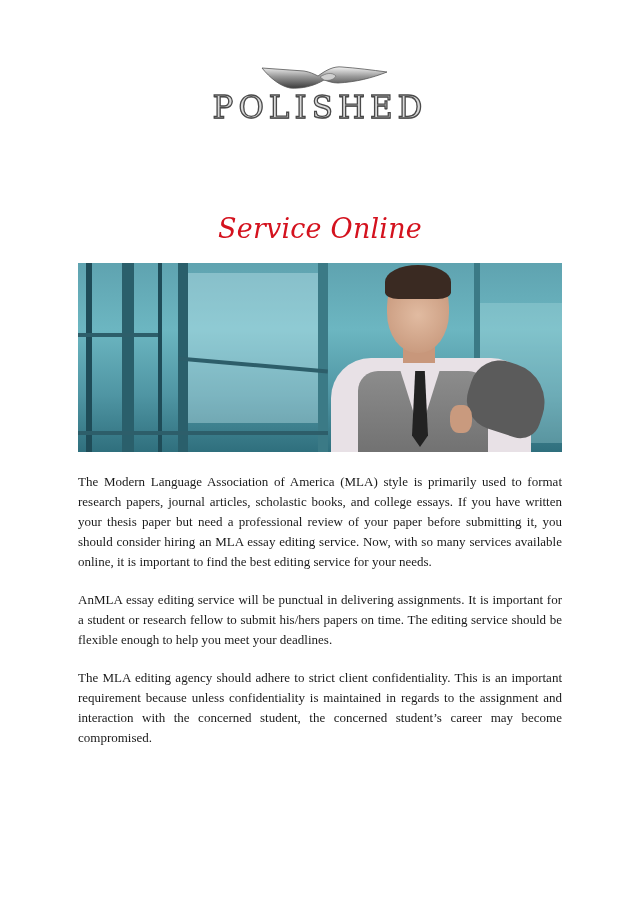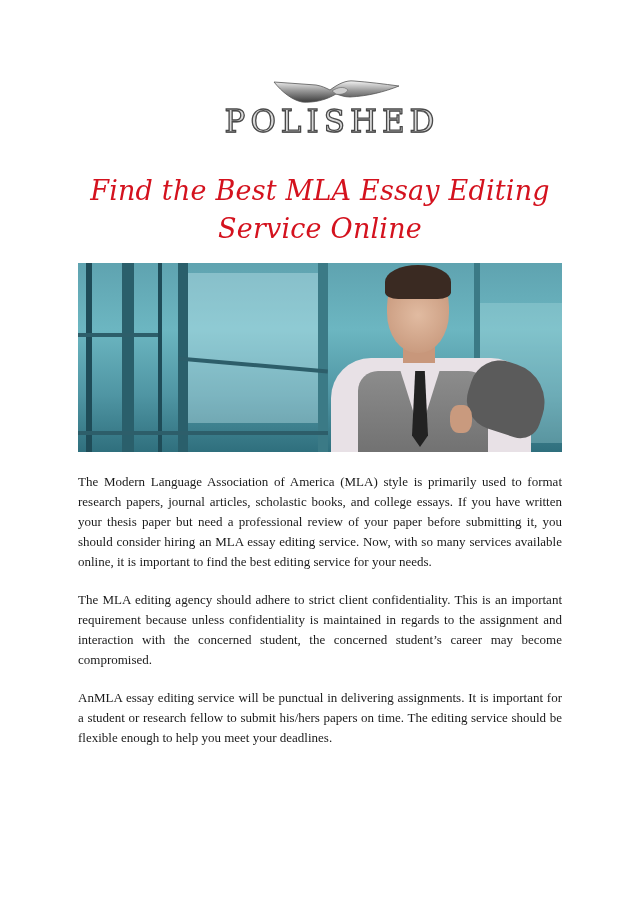--- a/index.html
+++ b/index.html
@@ -11,24 +11,23 @@
       width: 638px;
       height: 903px;
       position: relative;
       overflow: hidden;
       font-family: "Liberation Serif", "DejaVu Serif", serif;
       color: #1a1a1a;
     }
     .logo {
       position: absolute;
       left: 205px;
-      top: 68px;
+      top: 54px;
       width: 230px;
       height: 95px;
-      margin-left: 12px;
     }
     .logo-mark {
       position: absolute;
       left: 55px;
       top: 10px;
       width: 130px;
       height: 26px;
     }
     .logo-word-1 {
       position: absolute;
@@ -206,21 +205,21 @@
         <stop offset="1" stop-color="#3c3c3c"></stop>
       </linearGradient>
     </defs>
     <path d="M2 4 L44 7 C50 8 54 10 58 12 C66 6 74 2 82 3 C96 4 112 6 127 8 C112 14 96 18 78 19 C72 19 68 17 64 16 C54 22 42 25 30 24 C20 22 10 14 2 4 Z" fill="url(#silver)" stroke="#555" stroke-width="0.8"></path>
     <path d="M60 13 C66 9 72 8 76 12 C74 16 68 17 64 16 Z" fill="#cfcfcf" stroke="#666" stroke-width="0.6"></path>
   </svg>
   <div class="logo-word-1">POLISHED</div>
 </div>
 
 <h1 class="title">
-  <span>Find the Best MLA Essay Editing</span><br>
+  <br>
   <span>Service Online</span>
 </h1>
 
 <div class="hero">
   <div class="glass-light" style="left:110px;top:10px;width:130px;height:150px;"></div>
   <div class="glass-light" style="left:400px;top:40px;width:84px;height:140px;background:rgba(180,225,230,0.3);"></div>
   <div class="pillar" style="left:8px;width:6px;"></div>
   <div class="pillar" style="left:44px;width:12px;background:#2a5f6b;"></div>
   <div class="pillar" style="left:80px;width:4px;"></div>
   <div class="pillar" style="left:100px;width:10px;background:#2a5f6b;"></div>
@@ -235,15 +234,15 @@
   <div class="person-tie"></div>
   <div class="person-neck"></div>
   <div class="person-head"></div>
   <div class="person-hair"></div>
   <div class="person-jacket"></div>
   <div class="person-hand"></div>
 </div>
 
 <div class="body-text">
   <p>The Modern Language Association of America (MLA) style is primarily used to format research papers, journal articles, scholastic books, and college essays. If you have written your thesis paper but need a professional review of your paper before submitting it, you should consider hiring an MLA essay editing service. Now, with so many services available online, it is important to find the best editing service for your needs.</p>
+  <p>AnMLA essay editing service will be punctual in delivering assignments. It is important for a student or research fellow to submit his/hers papers on time. The editing service should be flexible enough to help you meet your deadlines.</p>
   <p>The MLA editing agency should adhere to strict client confidentiality. This is an important requirement because unless confidentiality is maintained in regards to the assignment and interaction with the concerned student, the concerned student’s career may become compromised.</p>
-  <p>AnMLA essay editing service will be punctual in delivering assignments. It is important for a student or research fellow to submit his/hers papers on time. The editing service should be flexible enough to help you meet your deadlines.</p>
 </div>
 
 </body></html>

